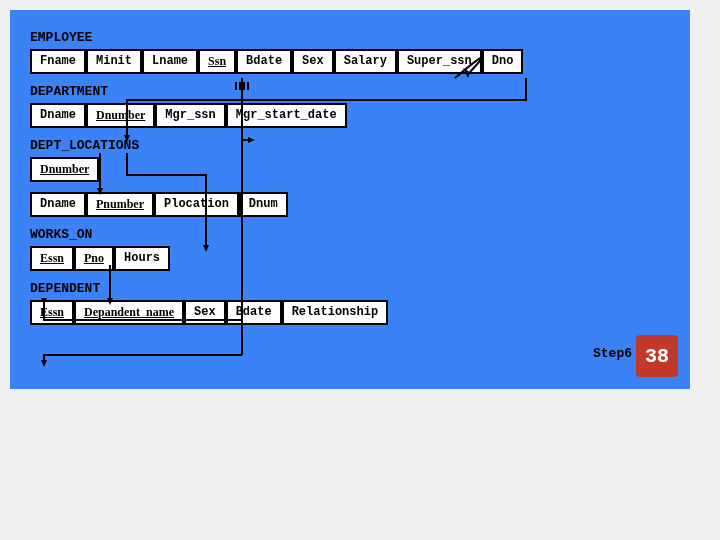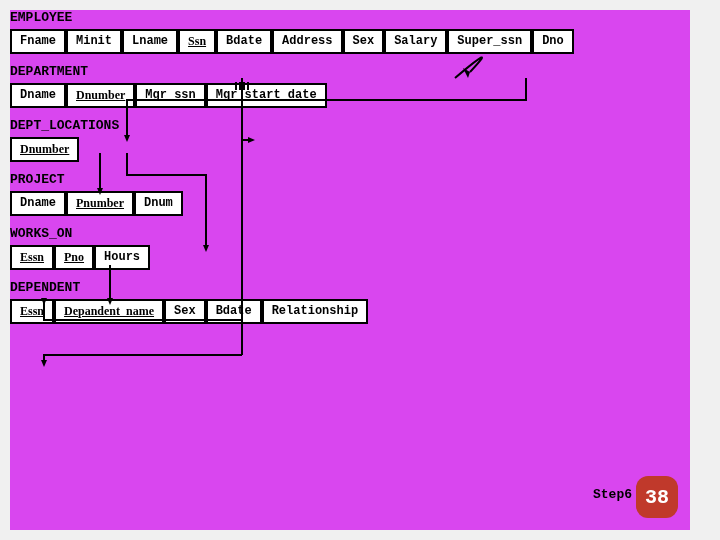--- a/index.html
+++ b/index.html
@@ -12,23 +12,23 @@
       font-weight: bold;
       overflow: hidden;
       position: relative;
     }
 
     .main-container {
       position: absolute;
       top: 10px;
       left: 10px;
       width: 680px;
-      height: 520px;
-      background: #d946ef;
-      padding: 0;
+      height: 379px;
+      background: #3b82f6;
+      padding: 20px;
     }
 
     .section-label {
       font-size: 13px;
       font-weight: bold;
       margin-bottom: 4px;
       color: #000;
     }
 
     .table-row {
@@ -76,21 +76,21 @@
       right: 12px;
       background: #c0392b;
       color: #fff;
       font-size: 20px;
       font-weight: bold;
       width: 42px;
       height: 42px;
       display: flex;
       align-items: center;
       justify-content: center;
-      border-radius: 12px;
+      border-radius: 4px;
     }
 
     .step-label {
       position: absolute;
       bottom: 28px;
       right: 58px;
       font-size: 13px;
       font-weight: bold;
       color: #000;
     }
@@ -101,21 +101,20 @@
 <div class="main-container">
 
   <div class="section" style="margin-bottom:10px;">
     <div class="section-label">EMPLOYEE</div>
     <div class="table-row">
       <div class="cell">Fname</div>
       <div class="cell">Minit</div>
       <div class="cell">Lname</div>
       <div class="cell underline" style="text-decoration:underline;">Ssn</div>
       <div class="cell">Bdate</div>
-      <div class="cell">Address</div>
       <div class="cell">Sex</div>
       <div class="cell">Salary</div>
       <div class="cell">Super_ssn</div>
       <div class="cell">Dno</div>
     </div>
   </div>
 
   <div class="section" style="margin-bottom:10px;">
     <div class="section-label">DEPARTMENT</div>
     <div class="table-row">
@@ -127,24 +126,24 @@
   </div>
 
   <div class="section" style="margin-bottom:10px;">
     <div class="section-label">DEPT_LOCATIONS</div>
     <div class="table-row">
       <div class="cell underline" style="text-decoration:underline;">Dnumber</div>
     </div>
   </div>
 
   <div class="section" style="margin-bottom:10px;">
-    <div class="section-label">PROJECT</div>
     <div class="table-row">
       <div class="cell">Dname</div>
       <div class="cell underline" style="text-decoration:underline;">Pnumber</div>
+      <div class="cell">Plocation</div>
       <div class="cell">Dnum</div>
     </div>
   </div>
 
   <div class="section" style="margin-bottom:10px;">
     <div class="section-label">WORKS_ON</div>
     <div class="table-row">
       <div class="cell underline" style="text-decoration:underline;">Essn</div>
       <div class="cell underline" style="text-decoration:underline;">Pno</div>
       <div class="cell">Hours</div>

